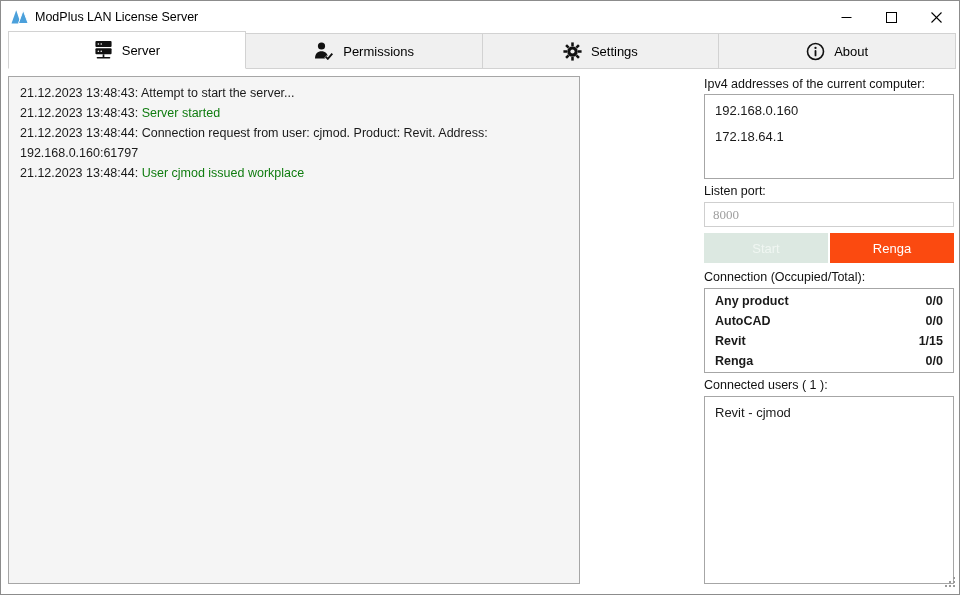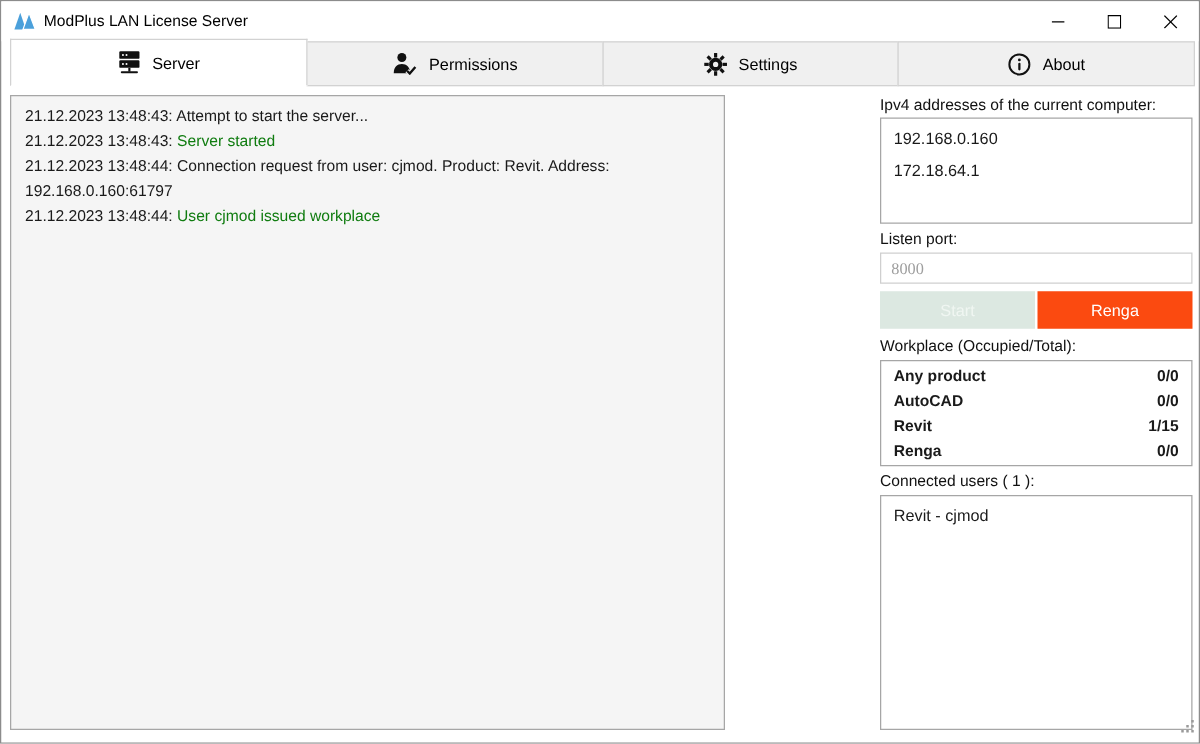--- a/index.html
+++ b/index.html
@@ -181,21 +181,21 @@
     <div>172.18.64.1</div>
   </div>
 
   <div class="side-label" style="top:183px;">Listen port:</div>
 
   <input class="port-input" value="8000" style="">
 
   <button class="btn btn-start">Start</button>
   <button class="btn btn-stop">Renga</button>
 
-  <div class="side-label" style="top:269px;">Workplace (Occupied/Total):</div>
+  <div class="side-label" style="top:269px;">Connection (Occupied/Total):</div>
 
   <div class="boxed workplace-box">
     <div class="wrow">
       <span>Any product</span>
       <span>0/0</span>
     </div>
     <div class="wrow">
       <span>AutoCAD</span>
       <span>0/0</span>
     </div>

